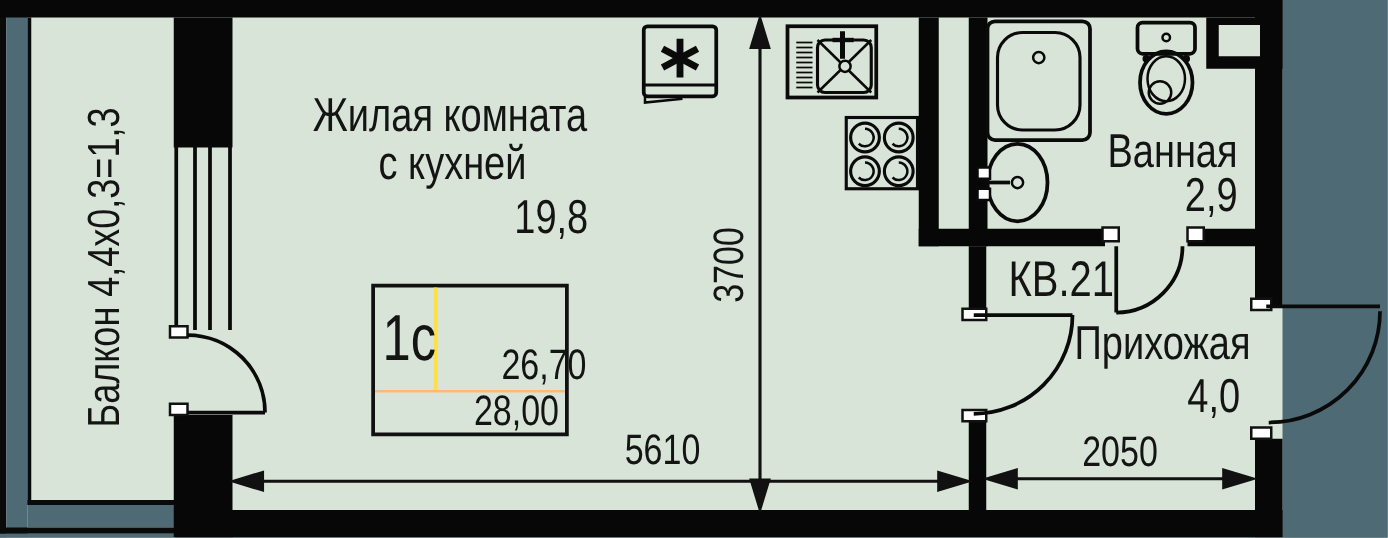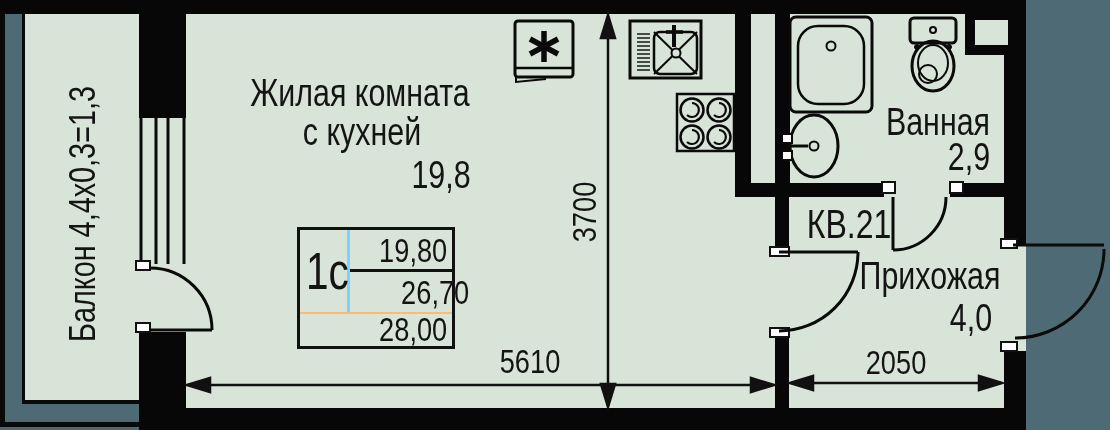--- a/index.html
+++ b/index.html
@@ -12,21 +12,21 @@
   .lbl.rot{transform:translate(-50%,-50%) rotate(-90deg) scaleX(0.8);}
   .f38{font-size:38px;}
   .f40{font-size:40px;}
   .f34{font-size:34px;}
   
   #stamp{position:absolute;left:297px;top:227px;width:158px;height:122px;
          border:3px solid #111;box-sizing:border-box;}
   #stamp .cell{position:absolute;box-sizing:border-box;color:#141414;overflow:visible;}
   #stamp .num{display:block;text-align:right;padding-right:6px;font-size:34px;
               transform:scaleX(0.8);transform-origin:100% 50%;}
-  #cell-type{left:0;top:0;width:50px;height:82px;border-right:3px solid #7dd3fc;
+  #cell-type{left:0;top:0;width:50px;height:82px;border-right:3px solid #fde047;
              text-align:center;line-height:82px;font-size:52px;}
   #cell-type span{display:inline-block;transform:scaleX(0.78);}
   #cell-r1{left:50px;top:0;width:102px;height:42px;border-bottom:3px solid #111;line-height:40px;}
   #cell-r2{left:50px;top:42px;width:124px;height:40px;line-height:40px;}
   #cell-r3{left:0;top:82px;width:152px;height:34px;border-top:2px solid #fdba74;line-height:31px;}
 </style>
 </head>
 <body>
 
 <div id="plan">
@@ -199,23 +199,20 @@
 
   <div class="lbl f40" style="left:849px;top:224px;">КВ.21</div>
 
   <div class="lbl f38" style="left:930px;top:276px;">Прихожая</div>
   <div class="lbl f38" style="left:971px;top:318px;">4,0</div>
 
   <div id="stamp">
     <div id="cell-type" class="cell">
       <span>1с</span>
     </div>
-    <div id="cell-r1" class="cell">
-      <span class="num">19,80</span>
-    </div>
     <div id="cell-r2" class="cell">
       <span class="num">26,70</span>
     </div>
     <div id="cell-r3" class="cell">
       <span class="num">28,00</span>
     </div>
   </div>
 
 </div>
 

